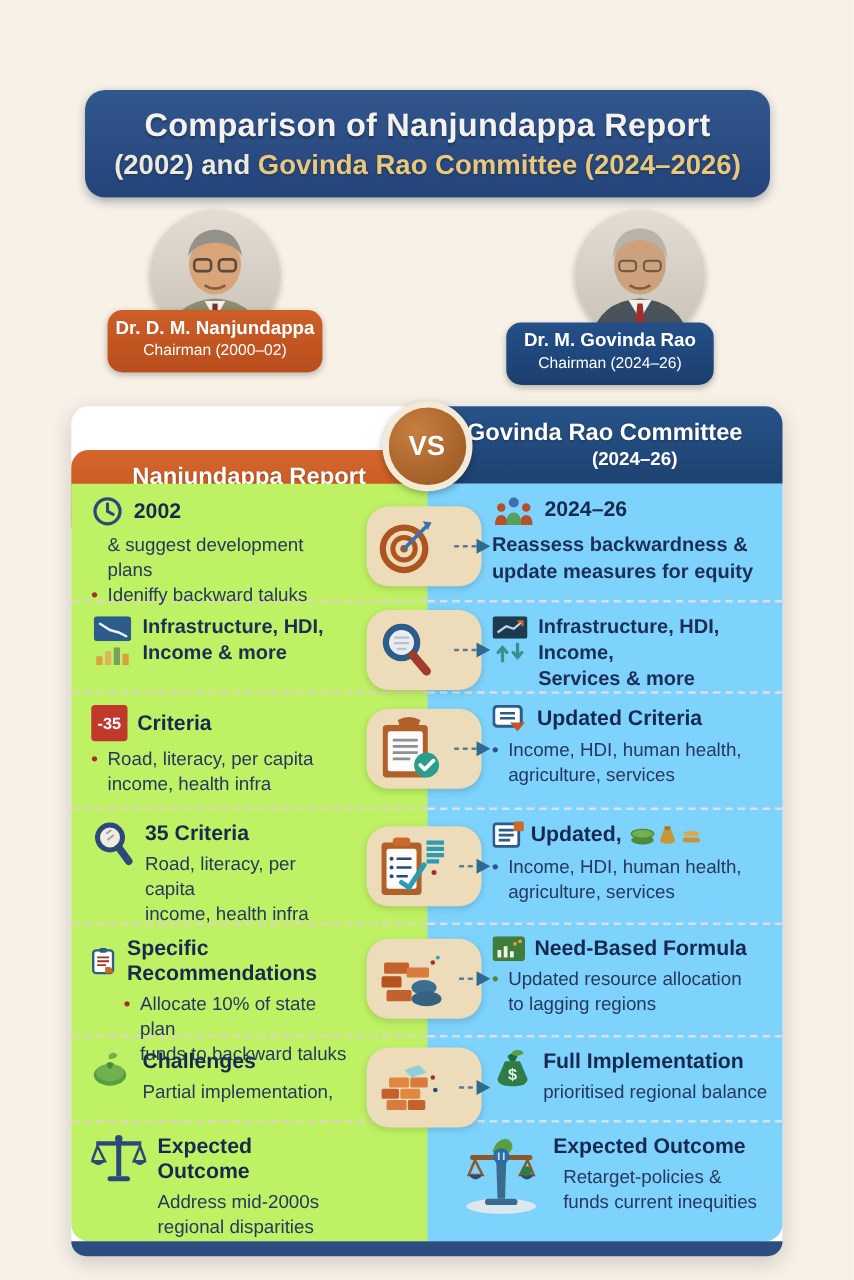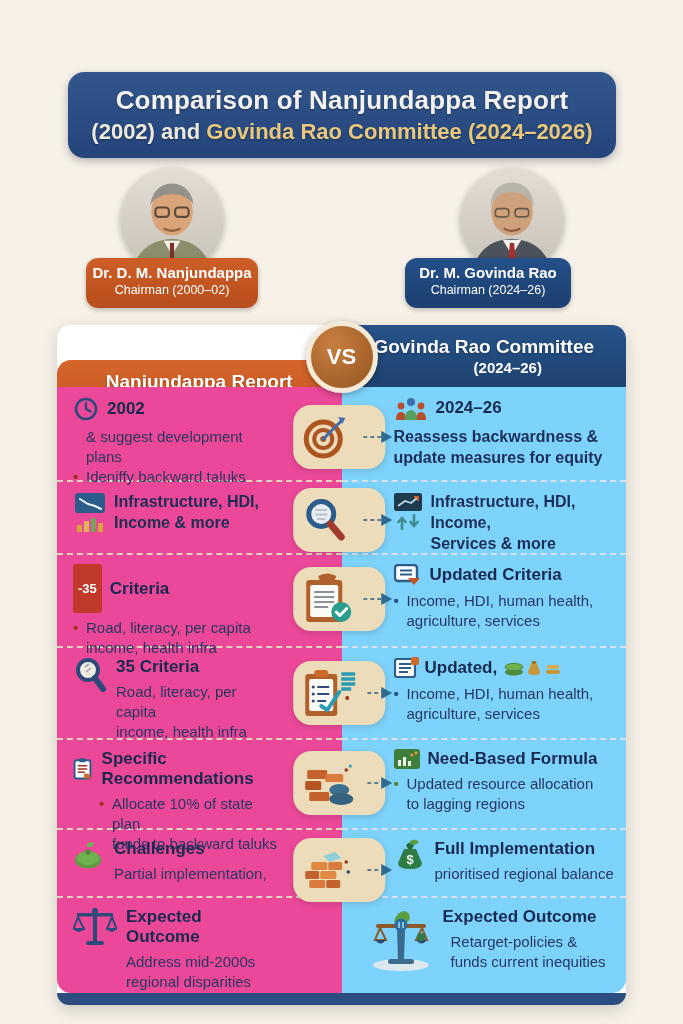--- a/index.html
+++ b/index.html
@@ -11,48 +11,48 @@
   .banner .l1{color:#f4f2ee;font-size:26px;font-weight:bold;letter-spacing:.2px;text-shadow:0 1px 2px rgba(0,0,0,.35);}
   .banner .l2{margin-top:3px;font-size:22px;font-weight:bold;text-shadow:0 1px 2px rgba(0,0,0,.35);}
   .banner .l2 .pre{color:#eceade;}
   .banner .l2 .hl{color:#e9c87c;}
 
   
   .portrait{position:absolute;width:104px;height:104px;border-radius:50%;background:linear-gradient(180deg,#e3ddd4,#c7c1b8);box-shadow:0 2px 6px rgba(0,0,0,.25);overflow:hidden;}
   .portrait.pl{left:120px;top:168px;}
   .portrait.pr{left:460px;top:168px;}
   .namebadge{position:absolute;border-radius:12px;color:#fff;text-align:center;padding-top:6px;box-shadow:0 2px 5px rgba(0,0,0,.25);}
-  .namebadge.nl{left:86px;top:258px;width:172px;height:44px;background:linear-gradient(180deg,#cd5e27,#b84e1d);}
+  .namebadge.nl{left:86px;top:248px;width:172px;height:44px;background:linear-gradient(180deg,#cd5e27,#b84e1d);}
   .namebadge.nr{left:405px;top:258px;width:166px;height:44px;background:linear-gradient(180deg,#245089,#1b3f6f);}
   .namebadge .nm{font-size:15px;font-weight:bold;}
   .namebadge .rl{font-size:12.5px;margin-top:2px;}
 
   
   .card{position:absolute;left:57px;top:325px;width:569px;height:680px;border-radius:14px;box-shadow:0 5px 16px rgba(60,60,70,.22);background:#fff;}
   .hdr{position:absolute;top:0;height:62px;width:284.5px;color:#fff;text-align:center;display:flex;flex-direction:column;justify-content:center;}
   .hdr .ht{font-size:19px;font-weight:bold;text-shadow:0 1px 2px rgba(0,0,0,.3);}
   .hdr .hs{font-size:15px;font-weight:bold;margin-top:1px;padding-left:48px;}
   .hdr.left{left:0;border-radius:14px 0 0 0;background:linear-gradient(180deg,#d4662c,#c5521e);margin-top:35px;}
   .hdr.right{right:0;border-radius:0 14px 0 0;background:linear-gradient(180deg,#275389,#1d4270);}
   .vs{position:absolute;left:50%;top:-4px;transform:translateX(-50%);width:62px;height:62px;border-radius:50%;background:radial-gradient(circle at 35% 30%,#c87e40,#96551f);border:5px solid #f4ead7;box-shadow:0 2px 6px rgba(0,0,0,.3);display:flex;align-items:center;justify-content:center;color:#fff;font-weight:bold;font-size:22px;z-index:5;}
 
   .colL,.colR{position:absolute;top:62px;bottom:12px;width:284.5px;}
-  .colL{left:0;background:#ec4899;border-right:1px solid #d6cfc2;border-radius:0 0 0 14px;}
+  .colL{left:0;background:#bef264;border-right:1px solid #d6cfc2;border-radius:0 0 0 14px;}
   .colR{right:0;background:#7dd3fc;border-radius:0 0 14px 0;}
   .cfoot{position:absolute;left:0;right:0;bottom:0;height:12px;background:#2b4d80;border-radius:0 0 14px 14px;}
 
   .cell{box-sizing:border-box;padding:9px 10px 0 16px;}
   .colL .cell{padding-right:64px;border-bottom:2px dashed #e0d4bf;}
   .colR .cell{padding-left:52px;padding-right:6px;border-bottom:2px dashed #d9e0e8;}
   .cell.last{border-bottom:none;}
   .rh1{height:95px;} .rh2{height:73px;padding-left:18px;} .rh3{height:93px;} .rh4{height:92px;} .rh5{height:90px;} .rh6{height:68px;} .rh7{height:95px;}
 
   .h-row{display:flex;align-items:center;gap:8px;}
   .h-text{font-size:17px;font-weight:bold;color:#18294f;}
-  .badge35{background:#c0392b;color:#fff;font-size:13px;font-weight:bold;border-radius:3px;padding:17px 5px;}
+  .badge35{background:#c0392b;color:#fff;font-size:13px;font-weight:bold;border-radius:3px;padding:7px 5px;}
   .lines{margin-top:5px;font-size:15px;line-height:1.32;color:#273760;font-weight:500;}
   .lines.strong{font-weight:bold;font-size:16px;color:#1d2e56;margin-top:0;}
   .lines .line{position:relative;}
   .bulleted .line{padding-left:13px;}
   .bulleted .line.first::before{content:"•";position:absolute;left:0;top:0;font-weight:bold;}
   .dot-red .line.first::before{color:#a33221;}
   .dot-blue .line.first::before{color:#2b548c;}
   .dot-green .line.first::before{color:#4c8a3a;}
   .ind26{margin-left:26px;}
   .flexcell{display:flex;gap:9px;align-items:flex-start;}

